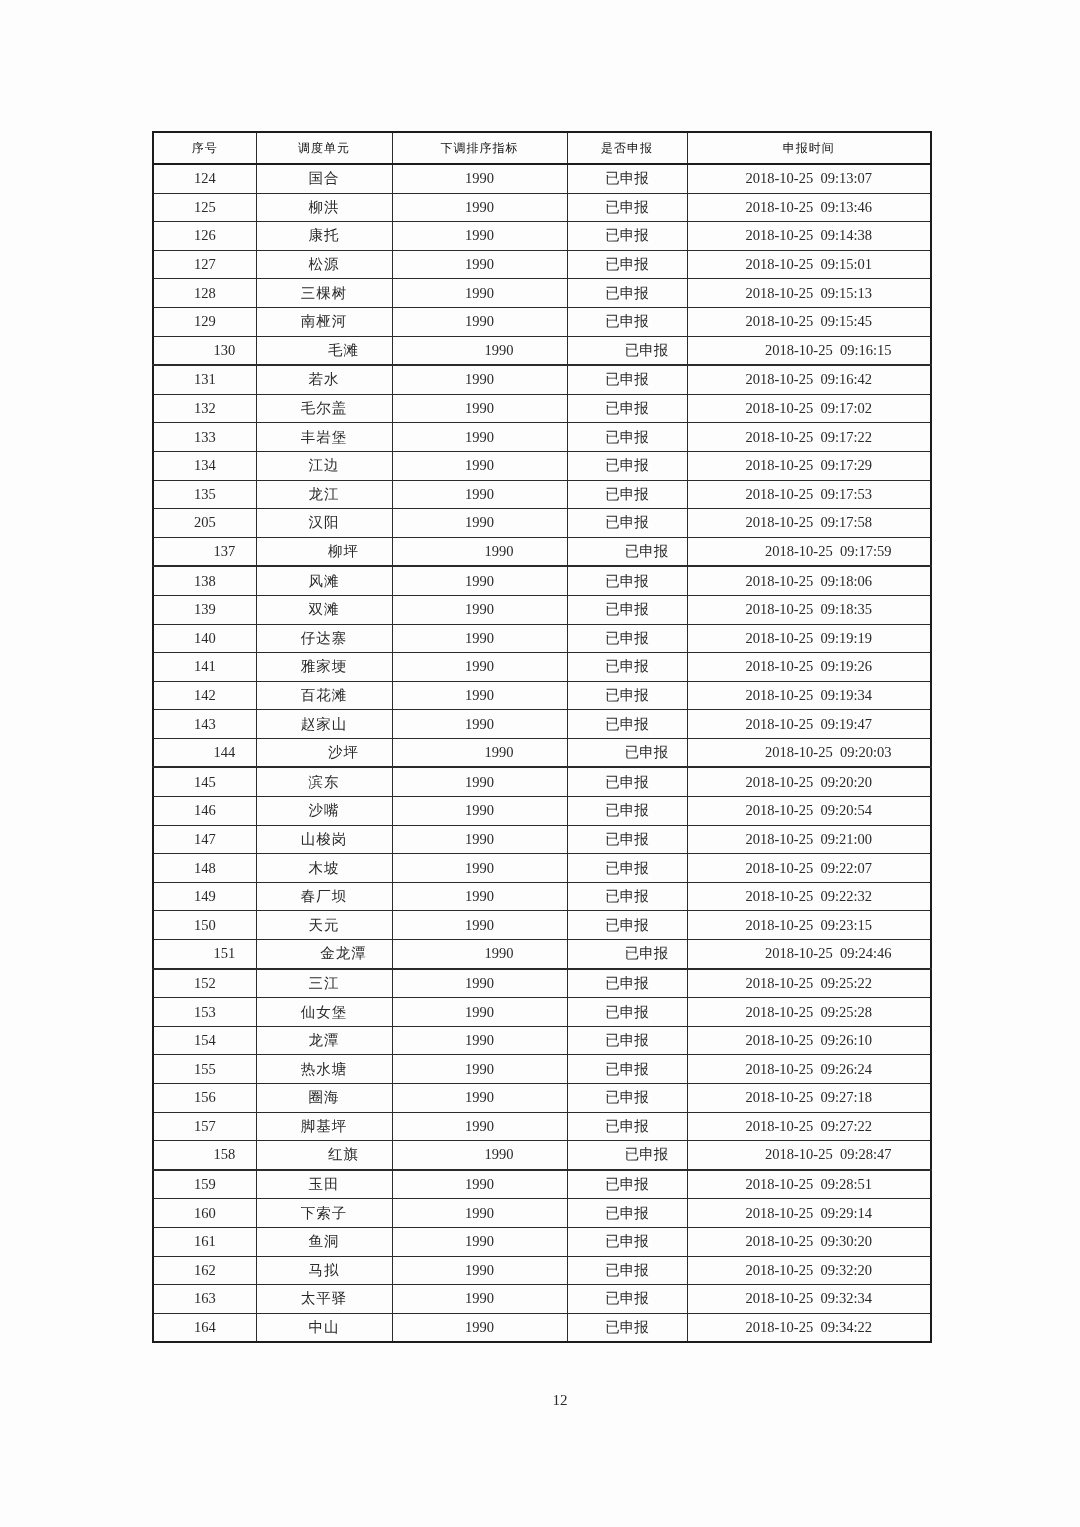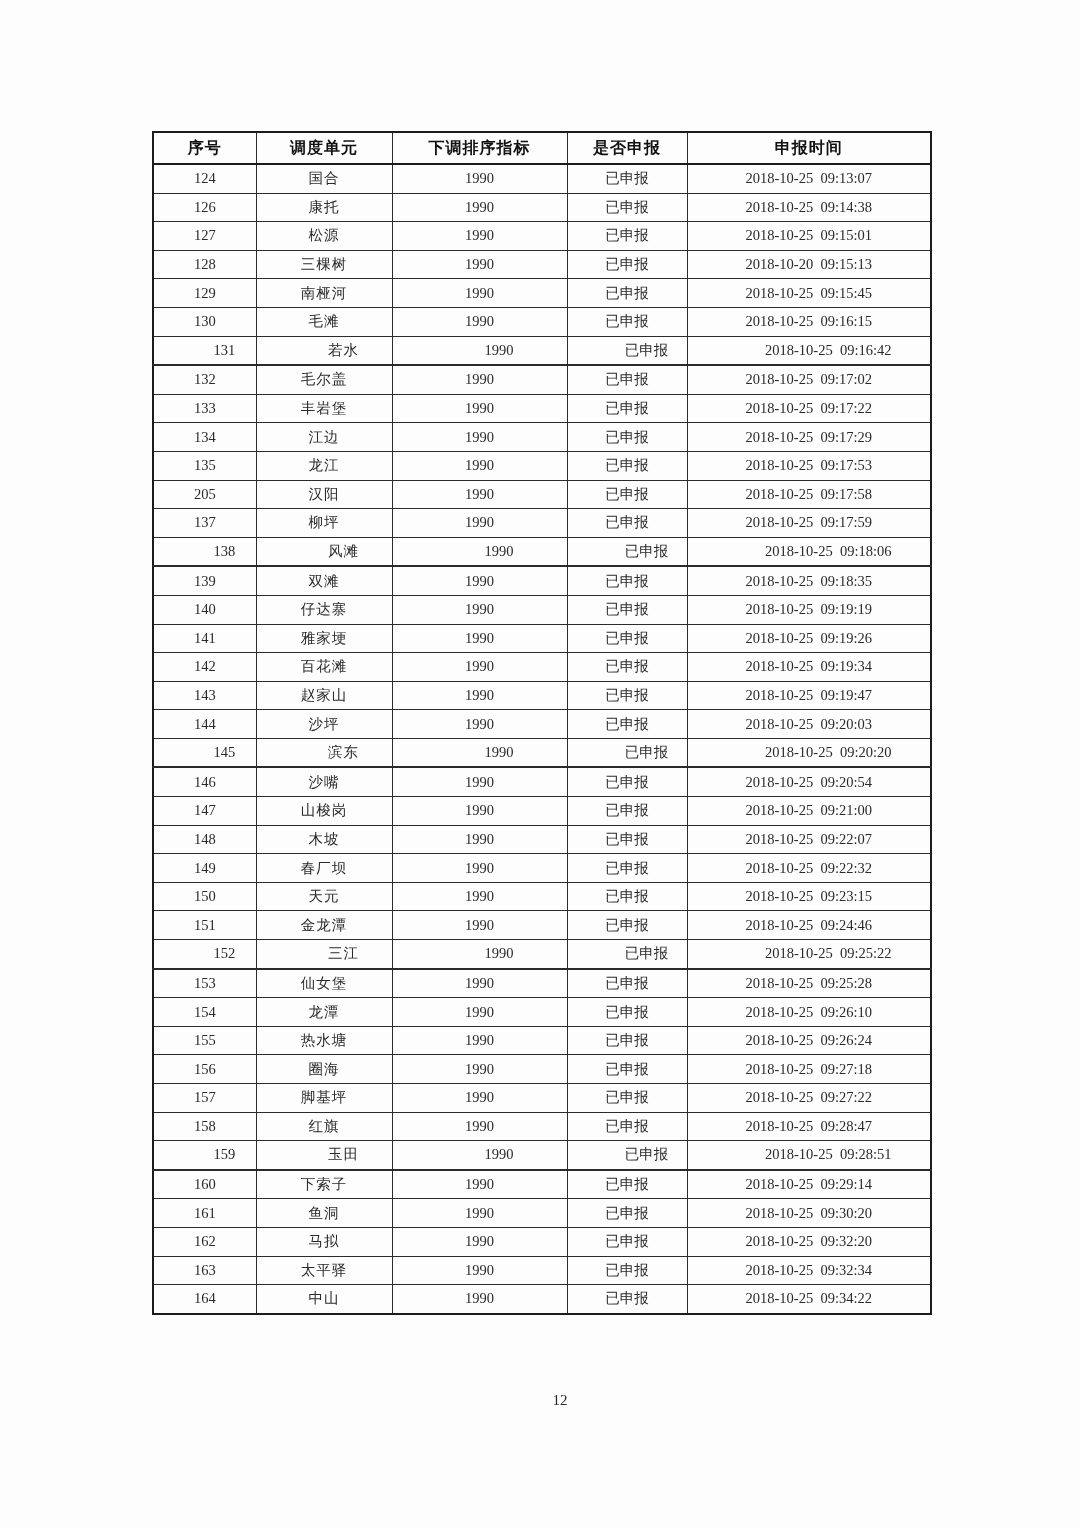--- a/index.html
+++ b/index.html
@@ -33,22 +33,22 @@
   table.decl-table th,
   table.decl-table td {
     border: 1px solid #2b2b2b;
     text-align: center;
     vertical-align: middle;
     padding: 0;
     overflow: hidden;
   }
   table.decl-table th {
     height: 30px;
-    font-size: 16px;
-    font-weight: bold;
+    font-size: 12px;
+    font-weight: normal;
     color: #111;
     border-bottom: 2px solid #1c1c1c;
     letter-spacing: 1px;
   }
   table.decl-table td {
     height: 27.6px;
     font-size: 14.5px;
     color: #2a2a2a;
     white-space: pre;
   }
@@ -89,39 +89,46 @@
     </thead>
     <tbody id="table-body">
         <tr>
           <td class="cell-seq">124</td>
           <td class="cell-unit">国合</td>
           <td class="cell-index">1990</td>
           <td class="cell-declared">已申报</td>
           <td class="cell-time">2018-10-25  09:13:07</td>
         </tr>
         <tr>
+          <td class="cell-seq">125</td>
+          <td class="cell-unit">柳洪</td>
+          <td class="cell-index">1990</td>
+          <td class="cell-declared">已申报</td>
+          <td class="cell-time">2018-10-25  09:13:46</td>
+        </tr>
+        <tr>
           <td class="cell-seq">126</td>
           <td class="cell-unit">康托</td>
           <td class="cell-index">1990</td>
           <td class="cell-declared">已申报</td>
           <td class="cell-time">2018-10-25  09:14:38</td>
         </tr>
         <tr>
           <td class="cell-seq">127</td>
           <td class="cell-unit">松源</td>
           <td class="cell-index">1990</td>
           <td class="cell-declared">已申报</td>
           <td class="cell-time">2018-10-25  09:15:01</td>
         </tr>
         <tr>
           <td class="cell-seq">128</td>
           <td class="cell-unit">三棵树</td>
           <td class="cell-index">1990</td>
           <td class="cell-declared">已申报</td>
-          <td class="cell-time">2018-10-20  09:15:13</td>
+          <td class="cell-time">2018-10-25  09:15:13</td>
         </tr>
         <tr>
           <td class="cell-seq">129</td>
           <td class="cell-unit">南桠河</td>
           <td class="cell-index">1990</td>
           <td class="cell-declared">已申报</td>
           <td class="cell-time">2018-10-25  09:15:45</td>
         </tr>
         <tr>
           <td class="cell-seq">130</td>

